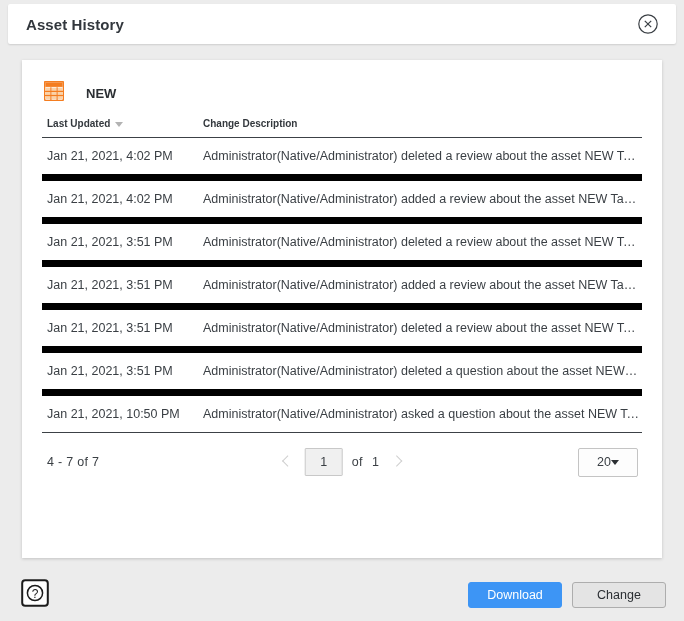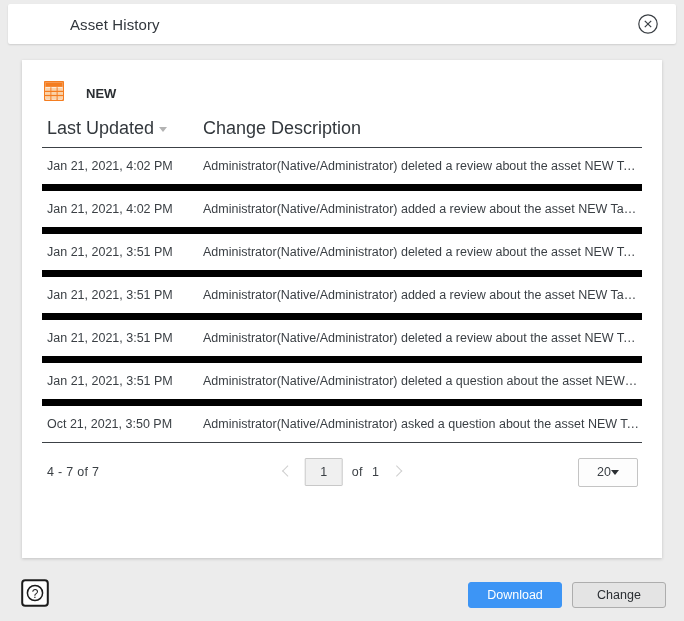--- a/index.html
+++ b/index.html
@@ -26,24 +26,23 @@
     border-radius: 2px;
     box-shadow: 0 1px 2px rgba(0,0,0,0.13);
     display: flex;
     align-items: center;
     justify-content: space-between;
     box-sizing: border-box;
     padding: 0 16px 0 18px;
   }
   .dialog-title {
     font-size: 15px;
-    font-weight: normal;
+    font-weight: bold;
     color: #32373d;
     letter-spacing: 0.1px;
-    margin-left: 44px;
   }
   .close-btn {
     width: 24px;
     height: 24px;
     display: flex;
     align-items: center;
     justify-content: center;
     cursor: pointer;
   }
 
@@ -78,22 +77,22 @@
 
   
   table.history {
     width: 100%;
     border-collapse: collapse;
     margin-top: 10px;
     table-layout: fixed;
   }
   table.history th {
     text-align: left;
-    font-size: 18px;
-    font-weight: normal;
+    font-size: 10px;
+    font-weight: bold;
     color: #33383d;
     padding: 0 0 8px 0;
     border-bottom: 1.5px solid #3c4146;
   }
   table.history th.col-date { width: 152px; padding-left: 5px; }
   table.history th.col-desc { padding-left: 4px; }
 
   table.history td {
     font-size: 12.5px;
     color: #3a3f44;
@@ -307,21 +306,21 @@
         </tr>
         <tr>
           <td class="col-date">Jan 21, 2021, 3:51 PM</td>
           <td class="col-desc">Administrator(Native/Administrator) deleted a review about the asset NEW Table.</td>
         </tr>
         <tr>
           <td class="col-date">Jan 21, 2021, 3:51 PM</td>
           <td class="col-desc">Administrator(Native/Administrator) deleted a question about the asset NEW Tab...</td>
         </tr>
         <tr>
-          <td class="col-date">Oct 21, 2021, 3:50 PM</td>
+          <td class="col-date">Jan 21, 2021, 10:50 PM</td>
           <td class="col-desc">Administrator(Native/Administrator) asked a question about the asset NEW Table.</td>
         </tr>
       </tbody>
     </table>
 
     <div class="pager">
       <div class="pager-count">4 - 7  of  7</div>
 
       <div class="pager-mid">
         <span class="chev prev"></span>

